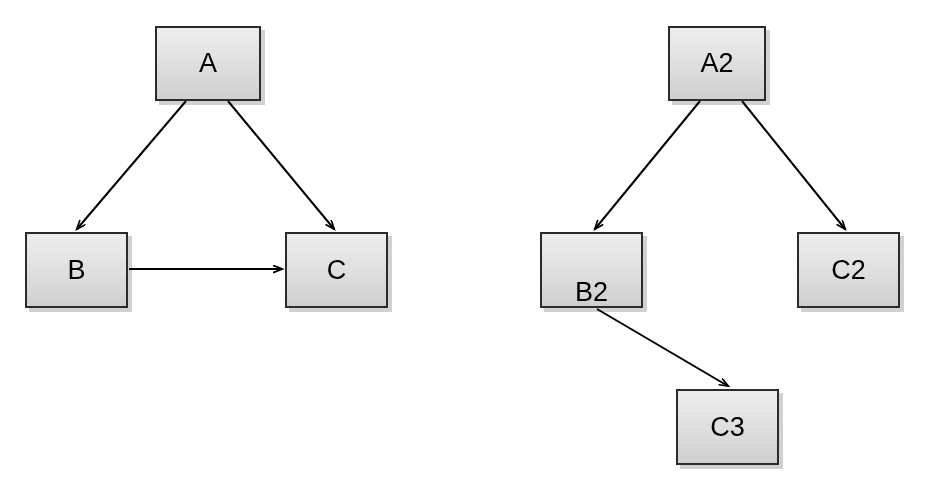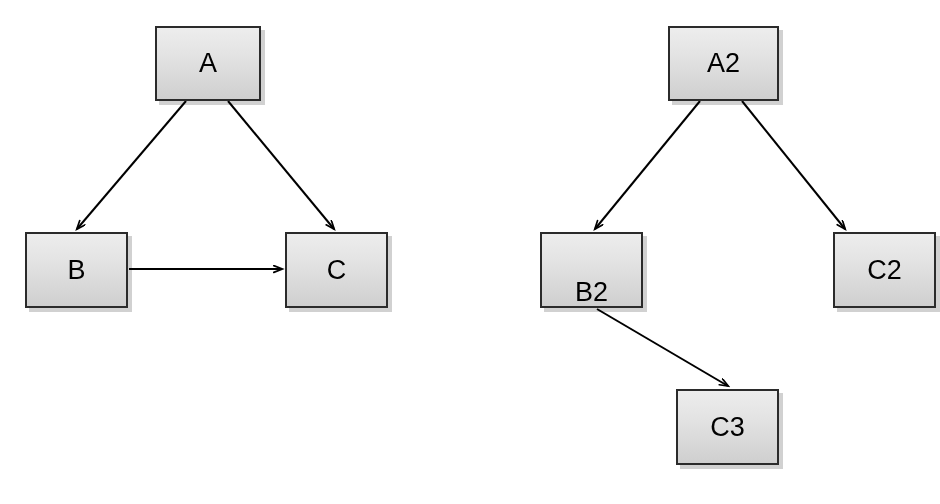--- a/index.html
+++ b/index.html
@@ -70,27 +70,27 @@
   <div id="nodes-group">
       <div class="node" style="left: 155px; top: 26px; width: 106px; height: 75px;">
         <span class="node-label">A</span>
       </div>
       <div class="node" style="left: 25px; top: 232px; width: 103px; height: 76px;">
         <span class="node-label">B</span>
       </div>
       <div class="node" style="left: 285px; top: 232px; width: 103px; height: 76px;">
         <span class="node-label">C</span>
       </div>
-      <div class="node" style="left: 668px; top: 26px; width: 111px; height: 75px;">
+      <div class="node" style="left: 668px; top: 26px; width: 98px; height: 75px;">
         <span class="node-label">A2</span>
       </div>
       <div class="node" style="left: 540px; top: 232px; width: 103px; height: 76px; align-items: flex-end;">
         <span class="node-label">B2</span>
       </div>
-      <div class="node" style="left: 833px; top: 232px; width: 103px; height: 76px;">
+      <div class="node" style="left: 797px; top: 232px; width: 103px; height: 76px;">
         <span class="node-label">C2</span>
       </div>
       <div class="node" style="left: 676px; top: 389px; width: 103px; height: 76px; align-items: center;">
         <span class="node-label">C3</span>
       </div>
     </div>
 
 </div>
 
 </body></html>

